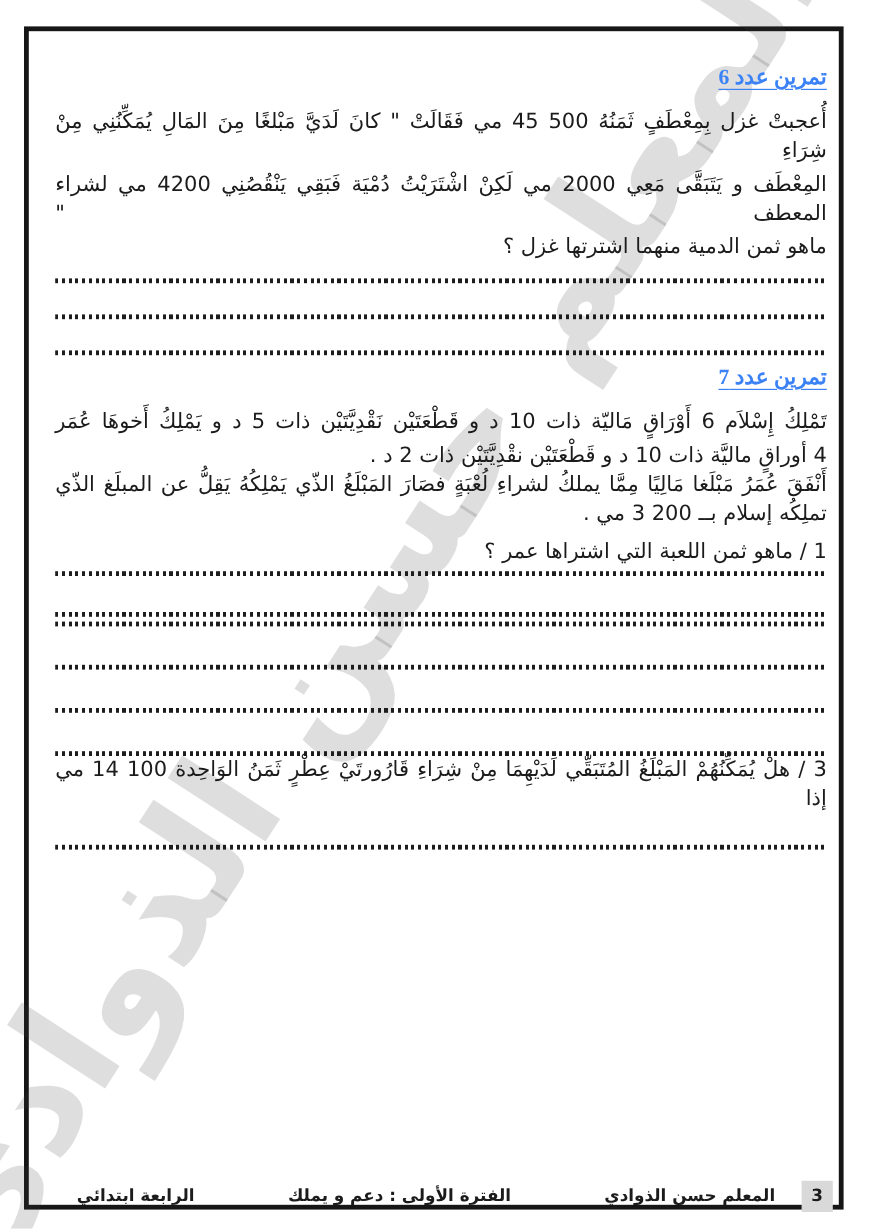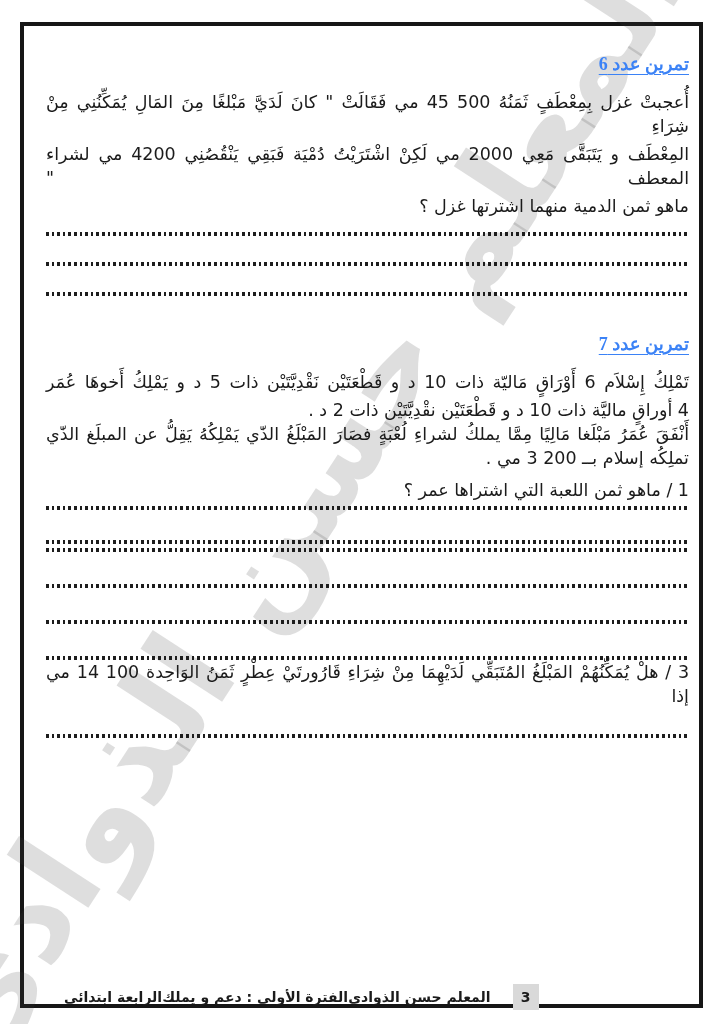--- a/index.html
+++ b/index.html
@@ -21,35 +21,35 @@
     font-size:128px;font-weight:bold;white-space:nowrap;
     color:rgba(60,60,60,0.17);letter-spacing:2px;
     pointer-events:none;z-index:0;
   }
   .ex-title{
     position:relative;z-index:2;
     color:#3b82f6;font-weight:bold;font-size:18px;line-height:24px;
     text-decoration:underline;text-underline-offset:4px;font-family:Liberation Serif, serif;
   }
   .t6{margin-top:26px;}
-  .t7{margin-top:36px;}
+  .t7{margin-top:6px;}
   .line{
     position:relative;z-index:2;
     font-weight:normal;font-size:17.5px;line-height:24px;text-align:right;
   }
   .just{text-align:justify;text-align-last:justify;}
   .dotline{
     position:relative;z-index:2;height:4px;
     background:repeating-linear-gradient(to right,#1d1d1d 0 2.6px,transparent 2.6px 5.6px);
   }
   .mt12{margin-top:8px;}.mt14{margin-top:14px;}.mt16{}
   .mt18{margin-top:4px;}.mt20{margin-top:4px;}.mt26{margin-top:26px;}.mt30{margin-top:30px;}.mt32{margin-top:32px;}
   .footer{
     position:absolute;left:36px;right:30px;bottom:14px;z-index:2;
-    display:flex;flex-direction:row;align-items:center;justify-content:flex-start;
+    display:flex;flex-direction:row;align-items:center;justify-content:space-between;
     direction:ltr;font-size:14px;font-weight:bold;color:#1b1b1b;
   }
   .footer .grade{padding-left:28px;}
   .footer .right-group{display:flex;align-items:center;gap:22px;direction:ltr;}
   .page-box{
     background:#d9d9d9;min-width:20px;height:26px;display:flex;
     align-items:center;justify-content:center;padding:0 3px;font-size:14px;
   }
 </style>
 </head>

